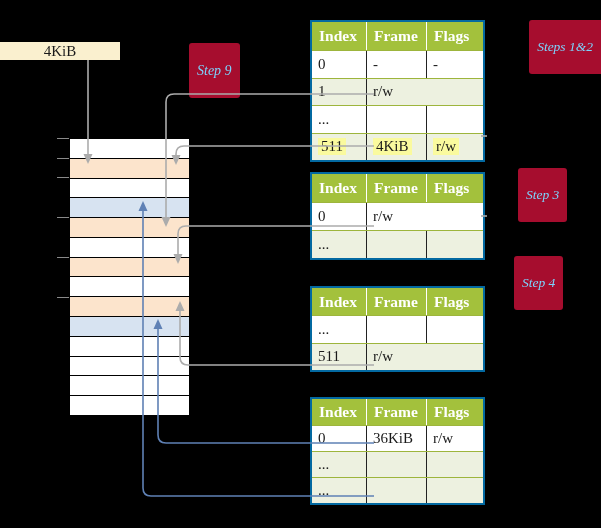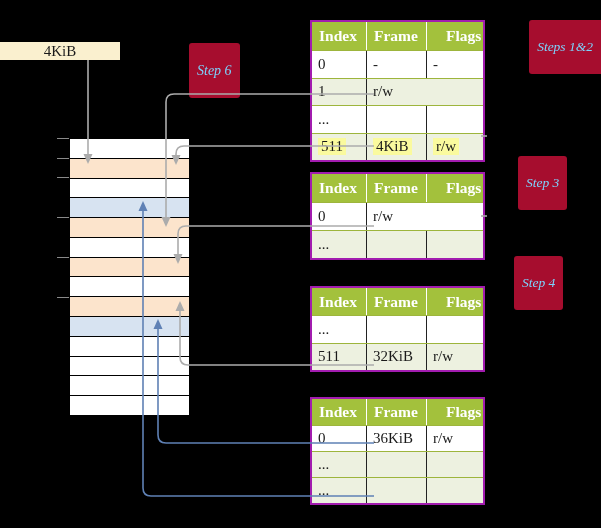--- a/index.html
+++ b/index.html
@@ -18,46 +18,46 @@
   .memcol{position:absolute;left:69px;top:138px;width:121px;height:278px;
           border:1px solid #000;box-sizing:border-box;display:flex;flex-direction:column;}
   .mrow{flex:1;border-top:1px solid #000;box-sizing:border-box;}
   .mrow:first-child{border-top:none;}
   .mrow.white{background:#ffffff;}
   .mrow.orange{background:#fce4cc;}
   .mrow.blue{background:#d7e3f1;}
   .tick{position:absolute;left:57px;width:12px;height:1px;background:#8a8a8a;}
 
   
-  .ptable{position:absolute;left:310px;width:171px;border:2px solid #a21caf;background:#fff;}
+  .ptable{position:absolute;left:310px;width:171px;border:2px solid #0369a1;background:#fff;}
   .thead{display:grid;grid-template-columns:55px 60px 56px;background:#a3c13c;height:var(--hh);}
   .th{color:#fff;font-weight:bold;font-size:15.5px;padding-left:7px;display:flex;align-items:center;
       border-right:1px solid #fff;box-sizing:border-box;}
-  .th:last-child{border-right:none;margin-left:12px;}
+  .th:last-child{border-right:none;}
   .trow{display:grid;grid-template-columns:55px 60px 56px;height:var(--rh);border-top:1px solid #9db53c;}
   .td{font-size:15px;color:#1a1a1a;padding-left:6px;display:flex;align-items:center;
       border-right:1px solid #222;box-sizing:border-box;white-space:nowrap;}
   .td:last-child{border-right:none;}
   .trow.green{background:#edf1e0;}
   .trow.white{background:#ffffff;}
   .hl{background:#fafa9e;padding:0 3px;}
 
   
   #wires{position:absolute;left:0;top:0;width:601px;height:528px;pointer-events:none;}
 </style>
 </head>
 <body>
 
 <div id="canvas">
 
   <div class="sizebox">4KiB</div>
 
-  <div class="badge" style="left:189px;top:43px;font-size:14px;line-height:17px;">Step 6</div>
+  <div class="badge" style="left:189px;top:43px;font-size:14px;line-height:17px;">Step 9</div>
   <div class="badge" style="right:0;top:20px;border-top-right-radius:0;border-bottom-right-radius:0;">Steps 1&amp;2</div>
-  <div class="badge" style="left:518px;top:156px;">Step 3</div>
+  <div class="badge" style="left:518px;top:168px;">Step 3</div>
   <div class="badge" style="left:514px;top:256px;">Step 4</div>
 
   <div class="memcol">
     <div class="mrow white"></div>
     <div class="mrow orange"></div>
     <div class="mrow white"></div>
     <div class="mrow blue"></div>
     <div class="mrow orange"></div>
     <div class="mrow white"></div>
     <div class="mrow orange"></div>
@@ -133,21 +133,20 @@
       <div class="th">Frame</div>
       <div class="th">Flags</div>
     </div>
     <div class="trow white">
       <div class="td">...</div>
       <div class="td"></div>
       <div class="td"></div>
     </div>
     <div class="trow green">
       <div class="td">511</div>
-      <div class="td">32KiB</div>
       <div class="td">r/w</div>
     </div>
   </div>
 
   <div class="ptable" style="top:397px;--hh:26px;--rh:25px;">
     <div class="thead">
       <div class="th">Index</div>
       <div class="th">Frame</div>
       <div class="th">Flags</div>
     </div>

